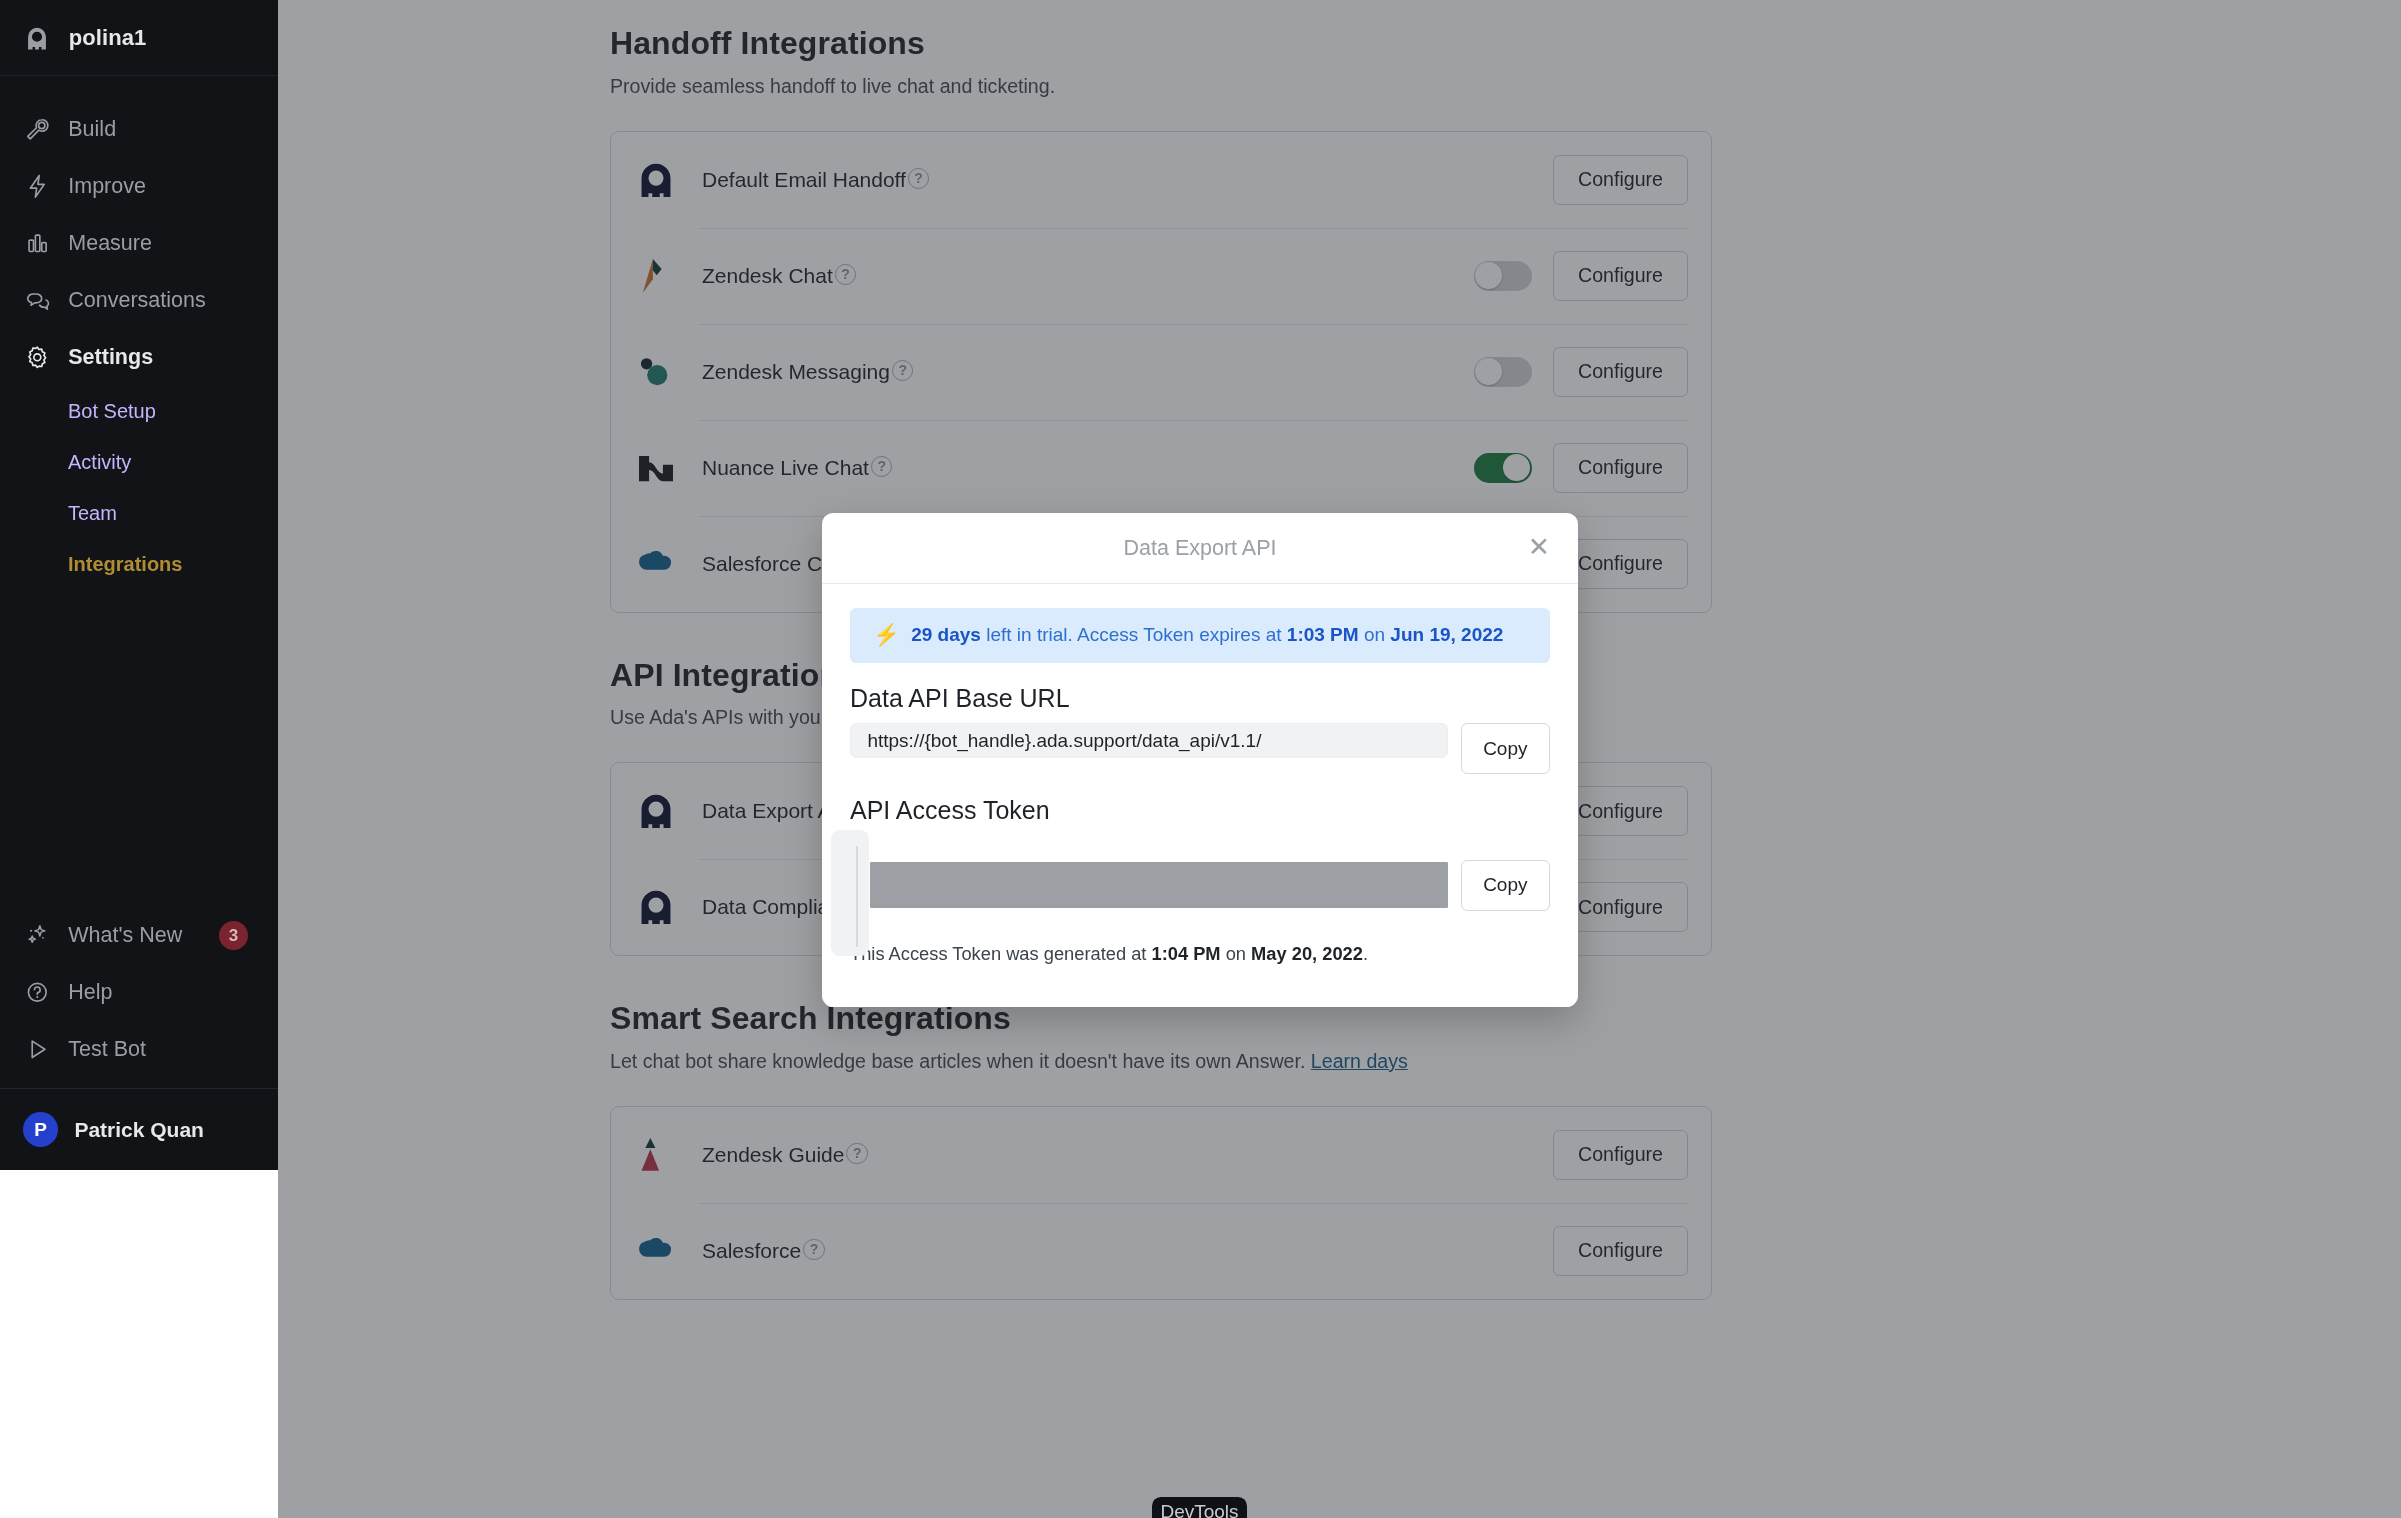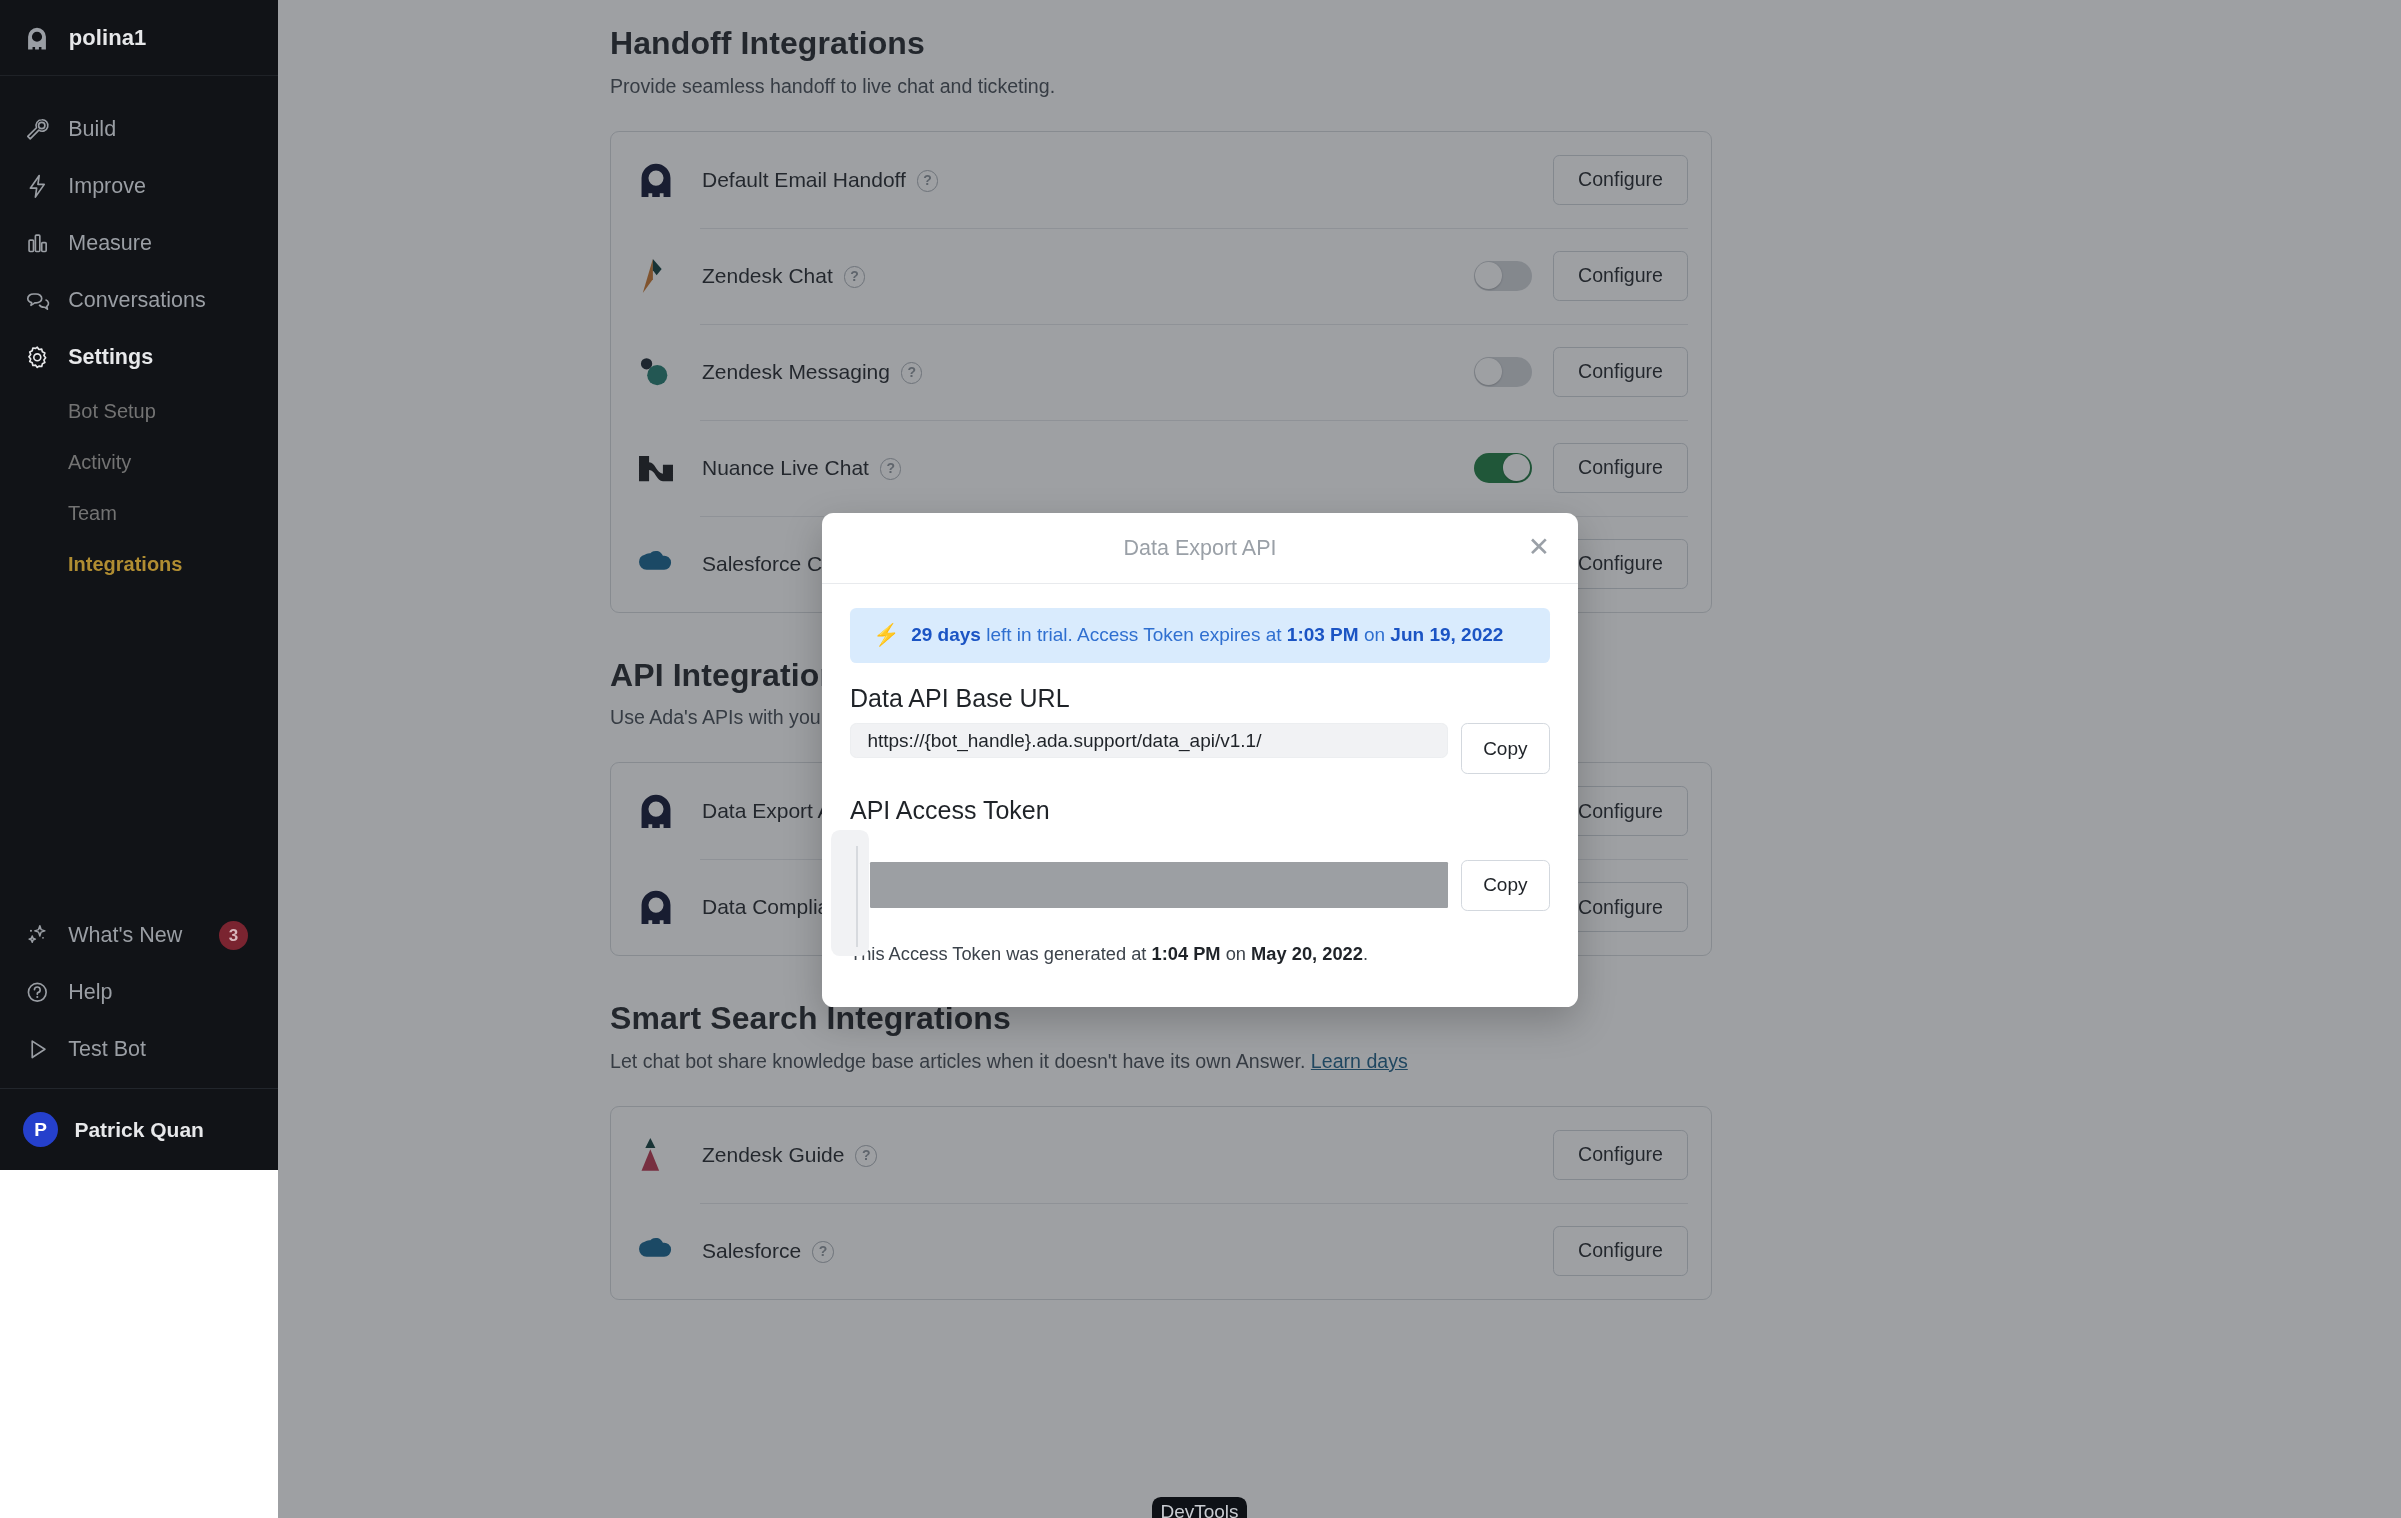--- a/index.html
+++ b/index.html
@@ -32,21 +32,21 @@
     display: flex; align-items: center; gap: 17.7px;
     height: 57px; padding-left: 24px;
     color: #9a9ea4; font-size: 21.5px; font-weight: 500;
     cursor: pointer;
   }
   .sb-item .ico { width: 26.6px; height: 26.6px; flex: 0 0 26.6px; display:flex; align-items:center; justify-content:center; }
   .sb-item.active { color: #e8e9eb; font-weight: 700; }
   .sb-sub {
     display: flex; align-items: center;
     height: 51px; padding-left: 68px;
-    color: #737373; font-size: 20px; font-weight: 500;
+    color: #c4b5fd; font-size: 20px; font-weight: 500;
     cursor: pointer;
   }
   .sb-sub.current { color: #b08d32; font-weight: 700; }
 
   .sb-spacer { flex: 1 1 auto; }
   .sb-bottom { padding-bottom: 10px; }
   .sb-bottom .sb-item { height: 57px; }
   .badge {
     margin-left: auto; margin-right: 30px;
     min-width: 29px; height: 29px; border-radius: 50%;
@@ -93,21 +93,21 @@
     padding: 0 23px 0 23px;
     position: relative;
   }
   .row + .row::before {
     content: ""; position: absolute; left: 89px; right: 23px; top: 0;
     border-top: 0.6px solid #e3e6e9;
   }
   .row-ico { width: 44px; height: 44px; flex: 0 0 44px; display:flex; align-items:center; justify-content:center; }
   .row-label {
     margin-left: 24px; font-size: 21px; color: #1f2328; font-weight: 400;
-    display: flex; align-items: flex-end; gap: 11px; white-space: nowrap;
+    display: flex; align-items: flex-start; gap: 2px; white-space: nowrap;
   }
   .qmark {
     width: 21.5px; height: 21.5px; border-radius: 50%;
     border: 1.3px solid #a7adb4; color: #8d949c;
     font-size: 14px; line-height: 19px; text-align: center; font-weight: 600;
     flex: 0 0 21.5px;
   }
   .row-right { margin-left: auto; display: flex; align-items: center; gap: 21.5px; }
 
   .toggle {

